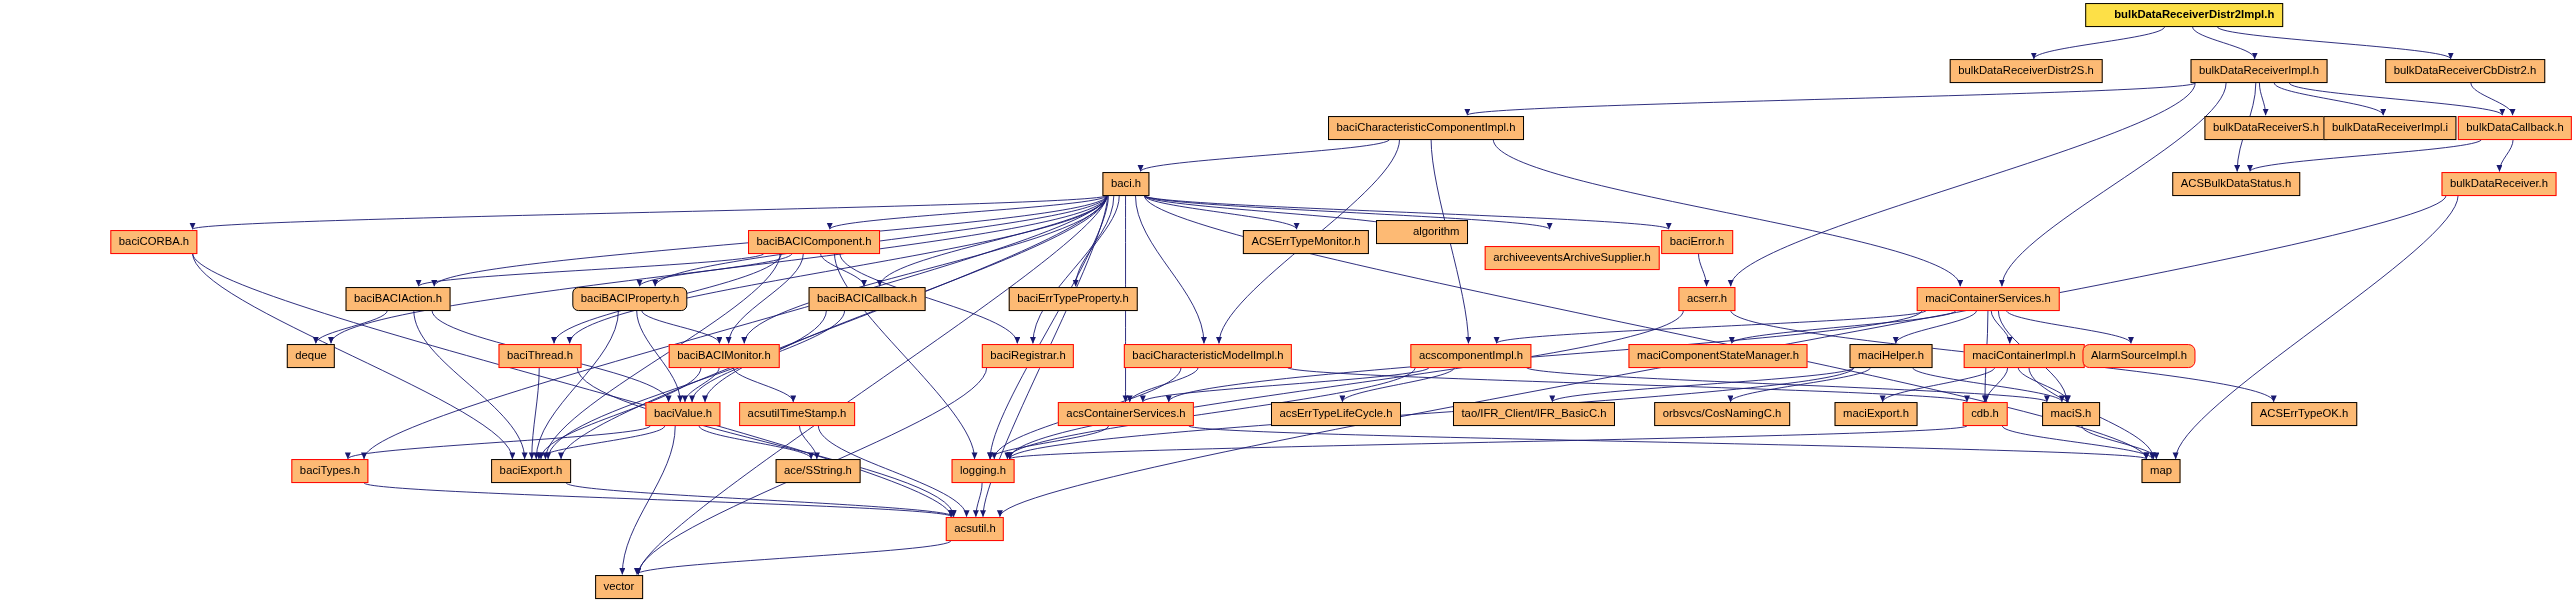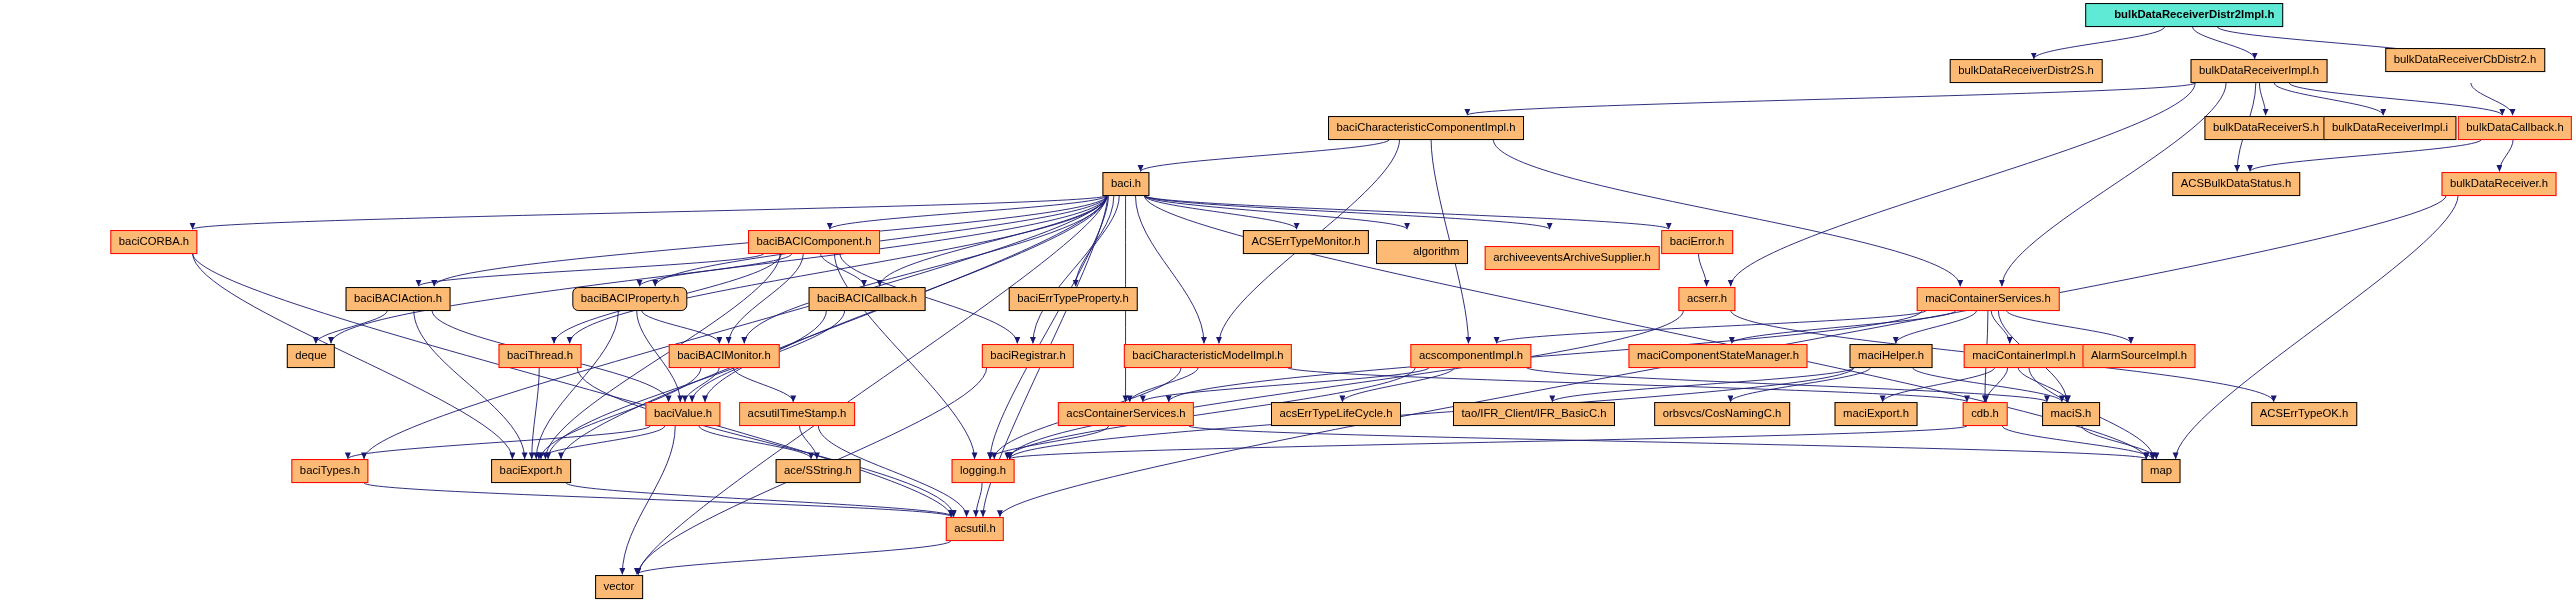--- a/index.html
+++ b/index.html
@@ -31,21 +31,21 @@
     font-size: 11.3px;
     line-height: 1;
     padding: 5.3px 7.5px;
     white-space: nowrap;
     cursor: pointer;
   }
   .node.truncated {
     border-color: #ff0000;
   }
   .node.main {
-    background: #5eead4;
+    background: #fde047;
     border-color: #000000;
     font-weight: bold;
     cursor: default;
     padding-left: 28px;
   }
 </style>
 </head>
 <body>
 
 <div id="graph">
@@ -160,50 +160,50 @@
       <path d="M2774.4,567.5 C2774.4,583.5 2874,595.5 2874,611.5" fill="none" stroke="#191970" stroke-width="1.2" marker-end="url(#arrowhead)"></path>
       <path d="M1308.8,643.5 C1308.8,659.5 1300.5,672.5 1300.5,688.5" fill="none" stroke="#191970" stroke-width="1.2" marker-end="url(#arrowhead)"></path>
       <path d="M1267.5,720.5 C1267.5,736.5 848.75,749.5 848.75,765.5" fill="none" stroke="#191970" stroke-width="1.2" marker-end="url(#arrowhead)"></path>
       <path d="M485,643.5 C485,659.5 1267.5,672.5 1267.5,688.5" fill="none" stroke="#191970" stroke-width="1.2" marker-end="url(#arrowhead)"></path>
       <path d="M754.5,643.5 C754.5,659.5 1270.4,672.5 1270.4,688.5" fill="none" stroke="#191970" stroke-width="1.2" marker-end="url(#arrowhead)"></path>
     </svg>
 
 <div class="node main" style="left: 2184px; top: 15px;">bulkDataReceiverDistr2Impl.h</div>
     <div class="node plain" style="left: 2026px; top: 71px;">bulkDataReceiverDistr2S.h</div>
     <div class="node plain" style="left: 2259px; top: 71px;">bulkDataReceiverImpl.h</div>
-    <div class="node plain" style="left: 2465px; top: 60px;">bulkDataReceiverCbDistr2.h</div>
+    <div class="node plain" style="left: 2465px; top: 71px;">bulkDataReceiverCbDistr2.h</div>
     <div class="node plain" style="left: 1426px; top: 128px;">baciCharacteristicComponentImpl.h</div>
     <div class="node plain" style="left: 2266px; top: 128px;">bulkDataReceiverS.h</div>
     <div class="node plain" style="left: 2390px; top: 128px;">bulkDataReceiverImpl.i</div>
     <div class="node truncated" style="left: 2515px; top: 128px;">bulkDataCallback.h</div>
     <div class="node plain" style="left: 2236px; top: 184px;">ACSBulkDataStatus.h</div>
     <div class="node truncated" style="left: 2499px; top: 184px;">bulkDataReceiver.h</div>
     <div class="node plain" style="left: 1126px; top: 184px;">baci.h</div>
     <div class="node truncated" style="left: 154px; top: 242px;">baciCORBA.h</div>
     <div class="node truncated" style="left: 814px; top: 242px;">baciBACIComponent.h</div>
     <div class="node plain" style="left: 1306px; top: 242px;">ACSErrTypeMonitor.h</div>
-    <div class="node plain" style="left: 1422px; top: 252px; padding-left: 36px;">algorithm</div>
+    <div class="node plain" style="left: 1422px; top: 232px; padding-left: 36px;">algorithm</div>
     <div class="node truncated" style="left: 1572px; top: 242px; margin-top: 16px;">archiveeventsArchiveSupplier.h</div>
     <div class="node truncated" style="left: 1697px; top: 242px;">baciError.h</div>
     <div class="node plain" style="left: 398px; top: 299px;">baciBACIAction.h</div>
     <div class="node plain" style="left: 630px; top: 299px; border-radius: 6px;">baciBACIProperty.h</div>
     <div class="node plain" style="left: 867px; top: 299px;">baciBACICallback.h</div>
     <div class="node plain" style="left: 1073px; top: 299px; text-align: right;">baciErrTypeProperty.h</div>
     <div class="node truncated" style="left: 1707px; top: 299px;">acserr.h</div>
     <div class="node truncated" style="left: 1988px; top: 299px;">maciContainerServices.h</div>
     <div class="node plain" style="left: 311px; top: 356px;">deque</div>
     <div class="node truncated" style="left: 540px; top: 356px;">baciThread.h</div>
     <div class="node truncated" style="left: 724px; top: 356px;">baciBACIMonitor.h</div>
     <div class="node truncated" style="left: 1028px; top: 356px;">baciRegistrar.h</div>
     <div class="node truncated" style="left: 1208px; top: 356px;">baciCharacteristicModelImpl.h</div>
     <div class="node truncated" style="left: 1471px; top: 356px;">acscomponentImpl.h</div>
     <div class="node truncated" style="left: 1718px; top: 356px;">maciComponentStateManager.h</div>
     <div class="node plain" style="left: 1891px; top: 356px;">maciHelper.h</div>
     <div class="node truncated" style="left: 2011px; top: 356px; margin-left: 13px;">maciContainerImpl.h</div>
-    <div class="node truncated" style="left: 2139px; top: 356px;">AlarmSourceImpl.h</div>
+    <div class="node truncated" style="left: 2139px; top: 356px; border-radius: 7px;">AlarmSourceImpl.h</div>
     <div class="node truncated" style="left: 683px; top: 414px;">baciValue.h</div>
     <div class="node truncated" style="left: 797px; top: 414px;">acsutilTimeStamp.h</div>
     <div class="node truncated" style="left: 1126px; top: 414px;">acsContainerServices.h</div>
     <div class="node plain" style="left: 1336px; top: 414px;">acsErrTypeLifeCycle.h</div>
     <div class="node plain" style="left: 1534px; top: 414px;">tao/IFR_Client/IFR_BasicC.h</div>
     <div class="node plain" style="left: 1722px; top: 414px;">orbsvcs/CosNamingC.h</div>
     <div class="node plain" style="left: 1876px; top: 414px;">maciExport.h</div>
     <div class="node truncated" style="left: 1985px; top: 414px;">cdb.h</div>
     <div class="node plain" style="left: 2071px; top: 414px;">maciS.h</div>
     <div class="node plain" style="left: 2304px; top: 414px;">ACSErrTypeOK.h</div>

